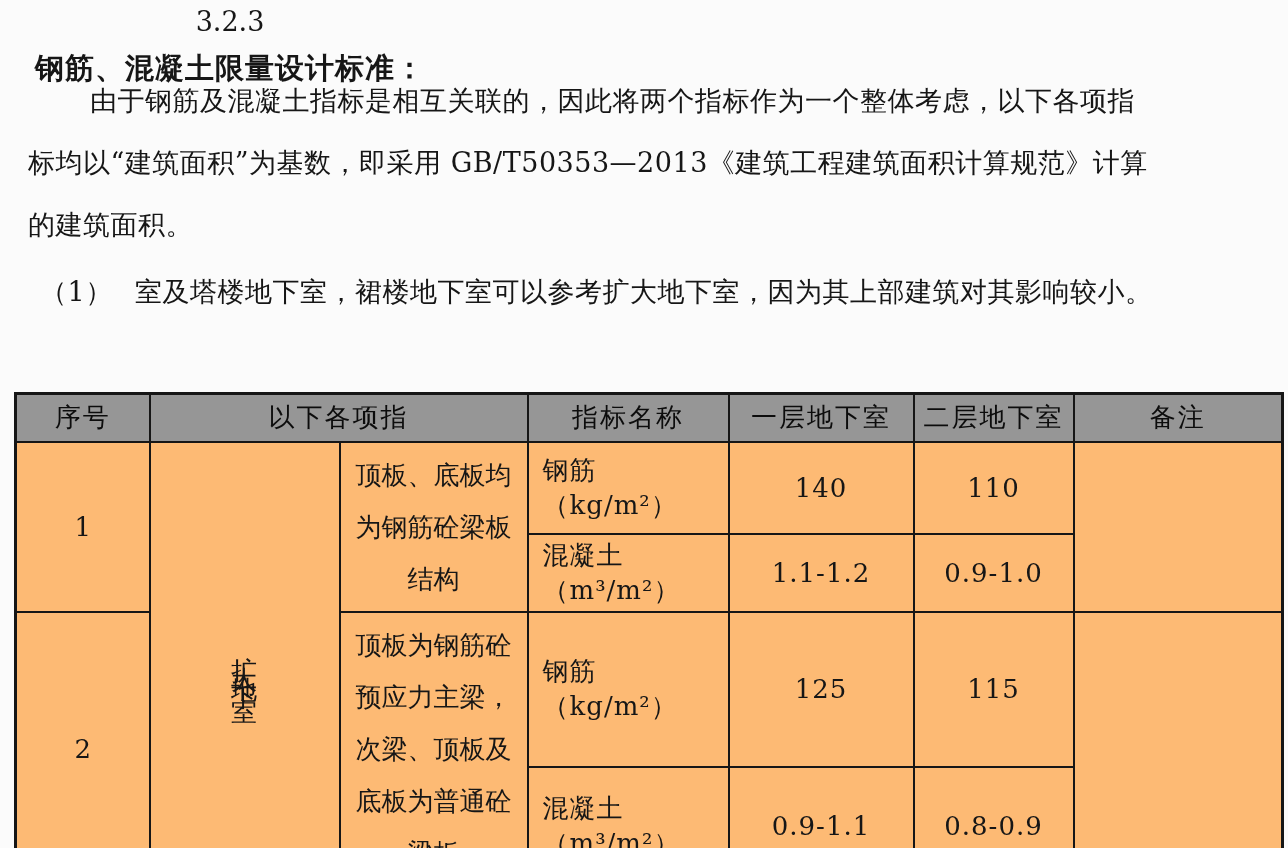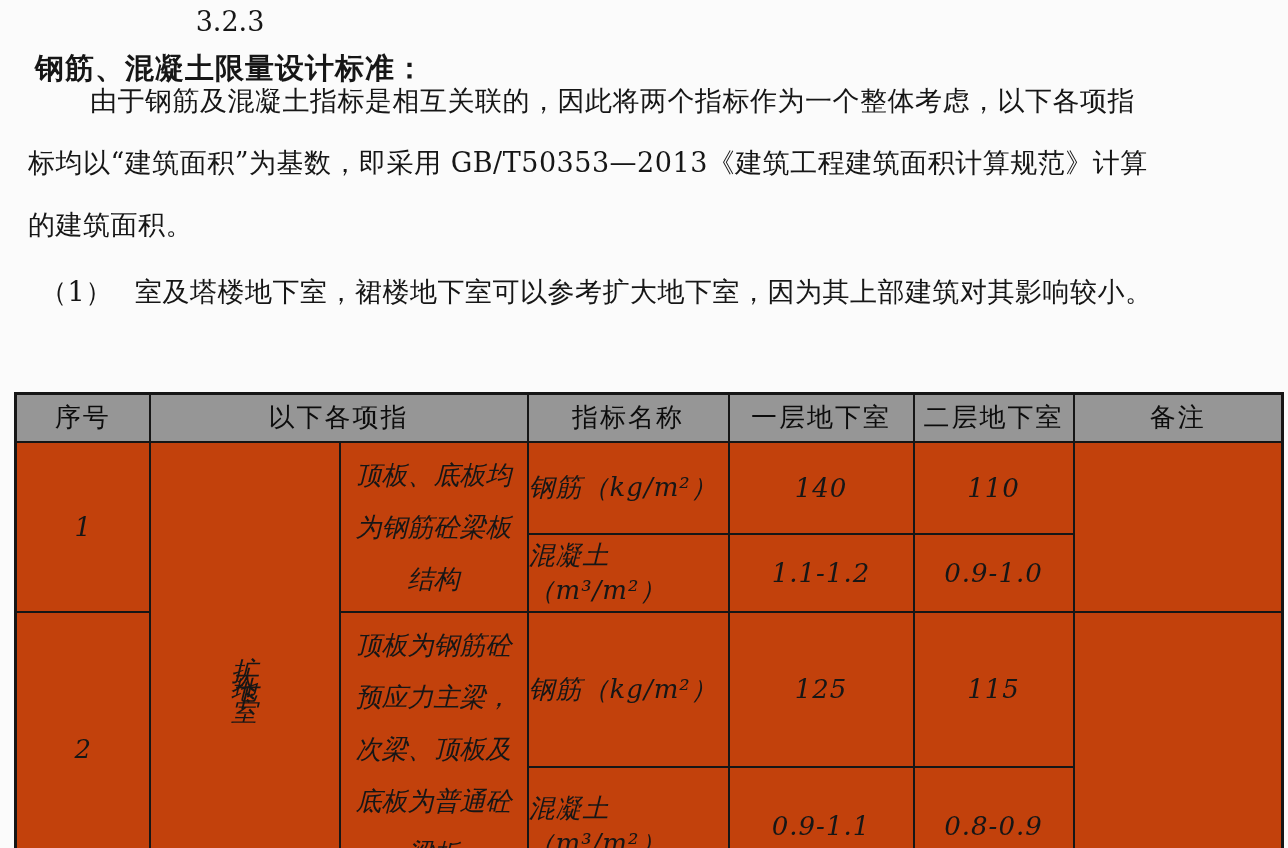--- a/index.html
+++ b/index.html
@@ -56,31 +56,30 @@
     text-align:center; vertical-align:middle;
     overflow:hidden;
   }
   th {
     background:#969696;
     font-family:"DejaVu Sans","Liberation Sans",sans-serif;
     font-weight:400; font-size:26px; color:#0c0c0c;
     letter-spacing:2px;
   }
   td {
-    background:#c2410c;
+    background:#fdba74;
     font-size:26px;
-    font-style:italic;
   }
   tr.hdr     { height:48px; }
   tr.r1a     { height:90px; }
   tr.r1b     { height:75px; }
   tr.r2a     { height:132px; }
   tr.r2b     { height:101px; }
   td.form-cell  { line-height:52px; padding:6px 14px; }
-  td.name-cell  { text-align:left; letter-spacing:1px; }
+  td.name-cell  { text-align:left; padding-left:14px; letter-spacing:1px; }
   td.value-cell { letter-spacing:1px; }
   .vertical-label {
     display:inline-block;
     writing-mode:vertical-lr;
     text-orientation:upright;
     letter-spacing:10px;
     font-size:26px;
     line-height:1;
   }
 </style>

